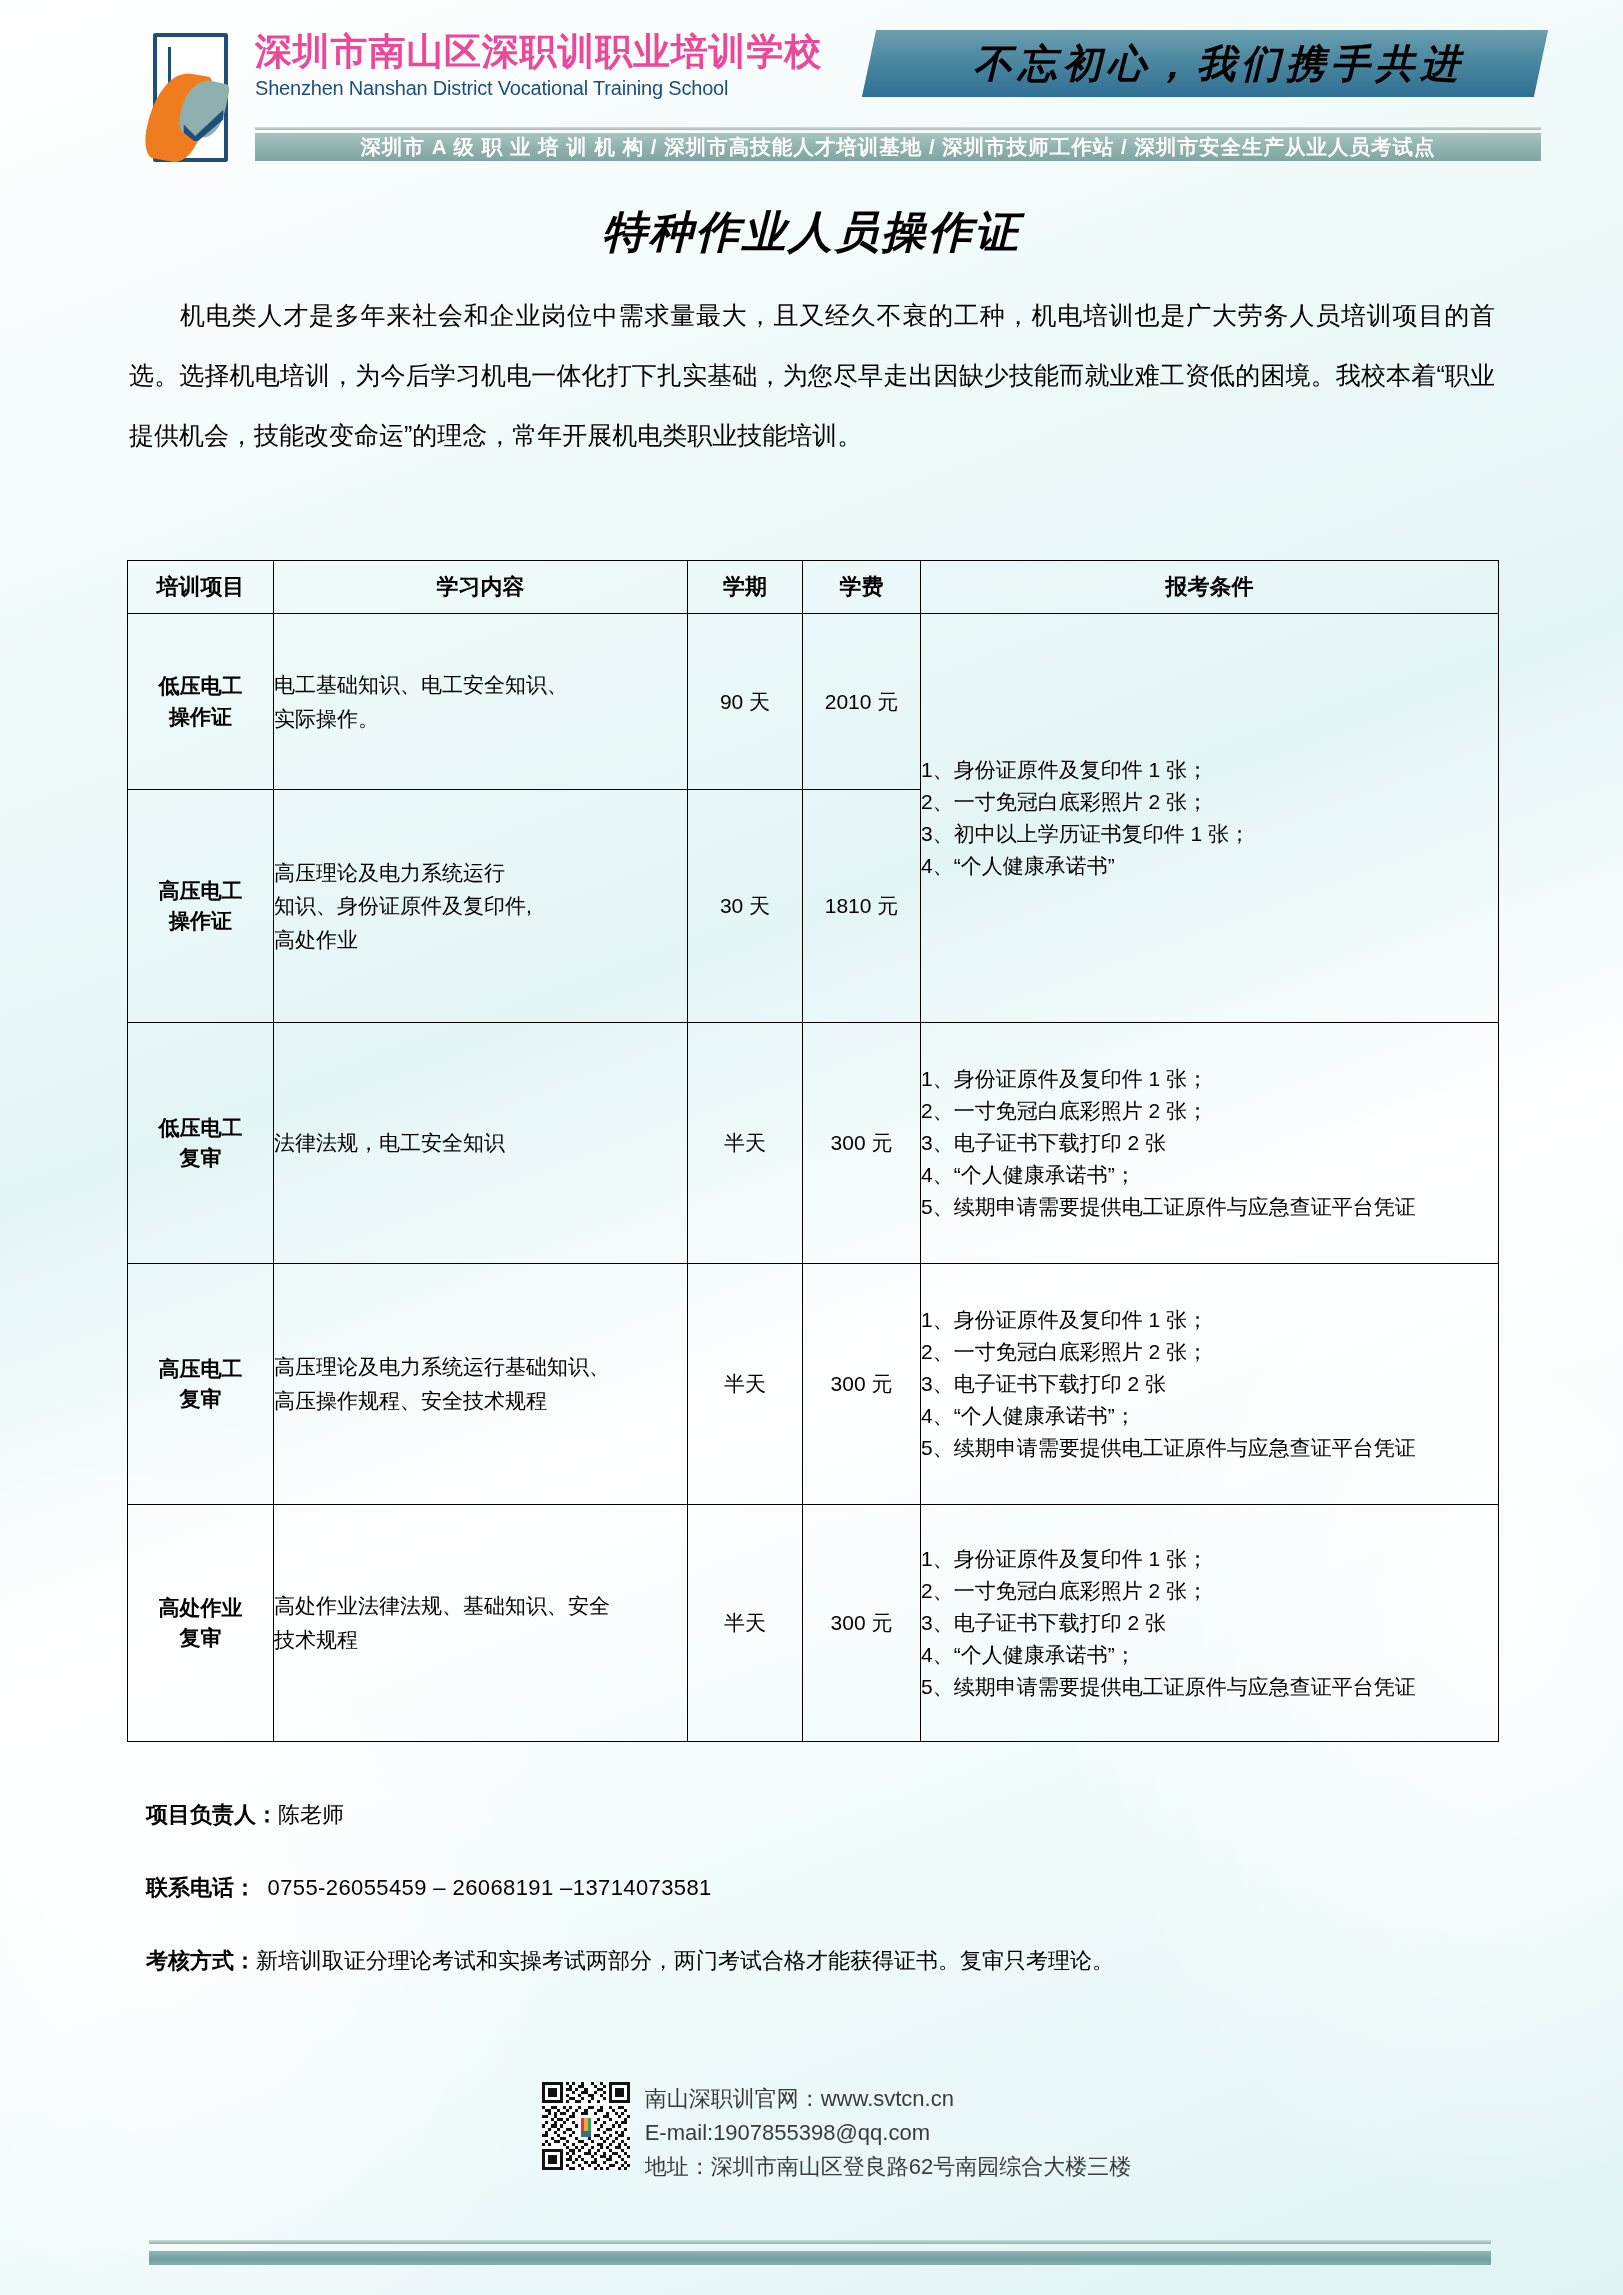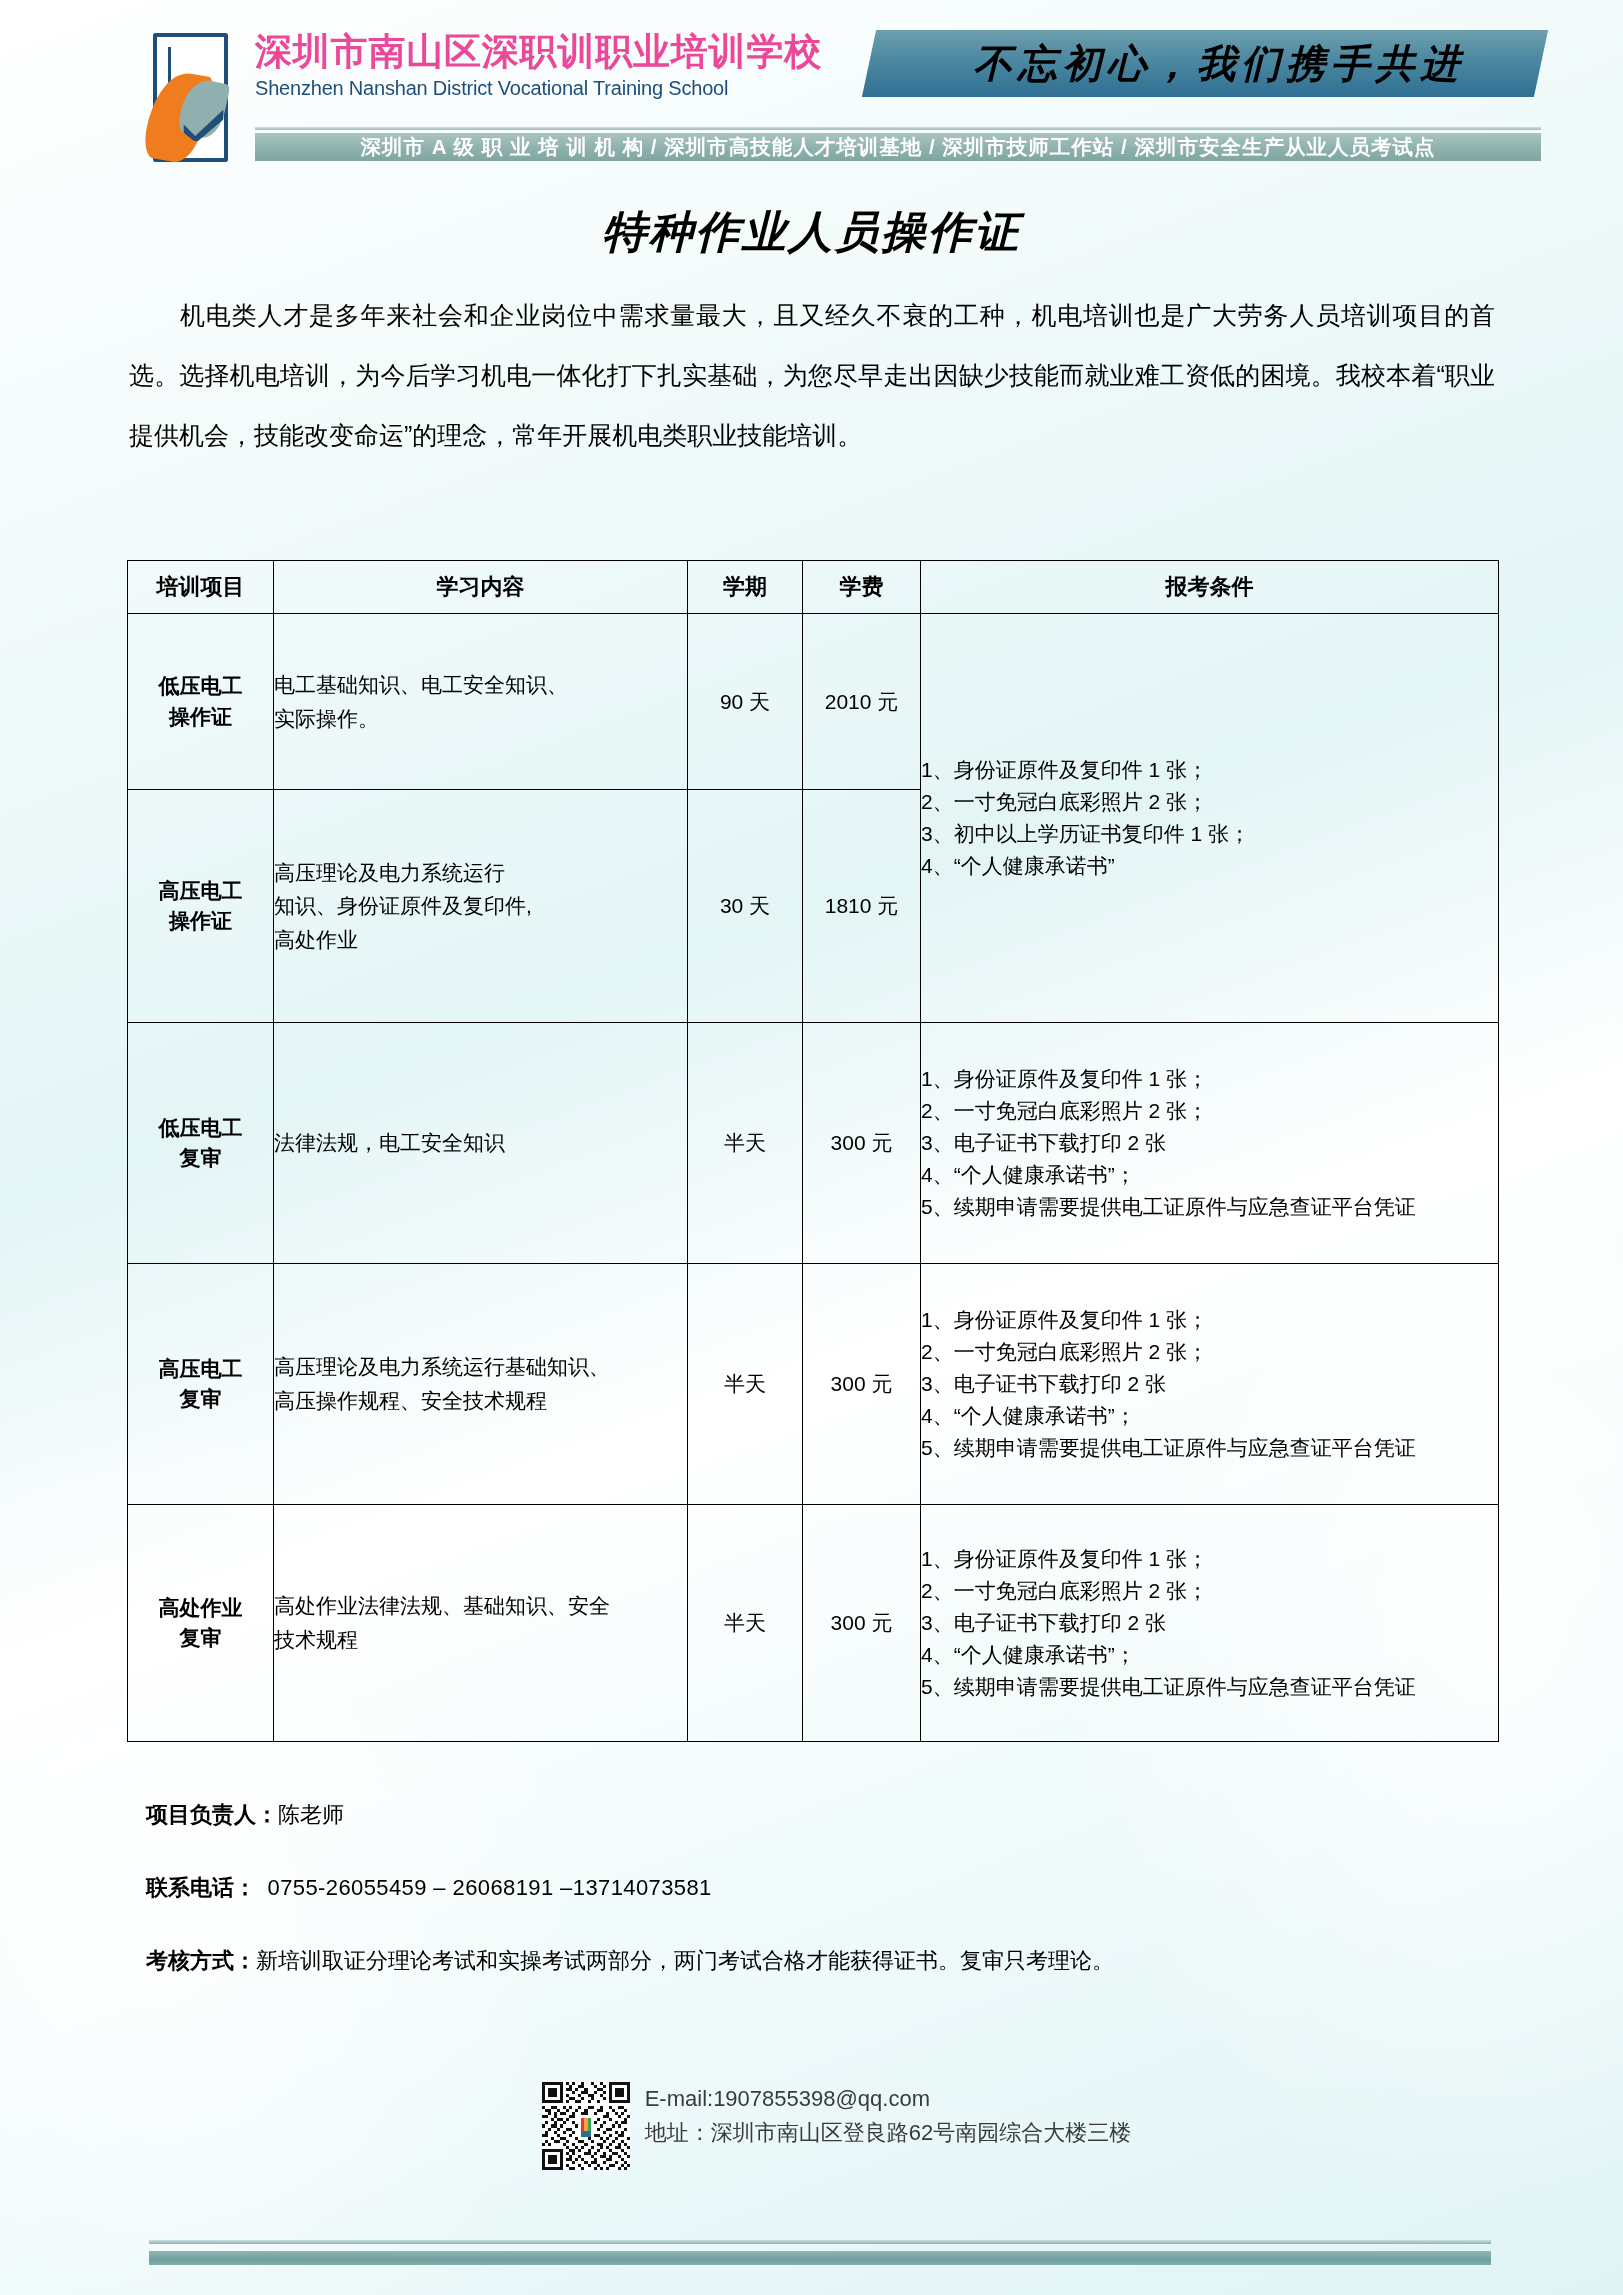--- a/index.html
+++ b/index.html
@@ -708,20 +708,21 @@
           <g>
             <rect x="12" y="11" width="5" height="7" fill="#ffffff"></rect>
             <rect x="13" y="12" width="1" height="4" fill="#e03a3a"></rect>
             <rect x="14" y="12" width="1" height="4" fill="#f2a33c"></rect>
             <rect x="15" y="12" width="1" height="4" fill="#3da05a"></rect>
             <rect x="13" y="16" width="3" height="2" fill="#2f6f93"></rect>
           </g>
         </svg>
       </div>
       <div class="footer-text">
+        <div>南山深职训官网：www.svtcn.cn</div>
         <div>E-mail:1907855398@qq.com</div>
         <div>地址：深圳市南山区登良路62号南园综合大楼三楼</div>
       </div>
     </div>
     <div class="footer-rule-top"></div>
     <div class="footer-rule-bottom"></div>
   </div>
 </div>
 
 

